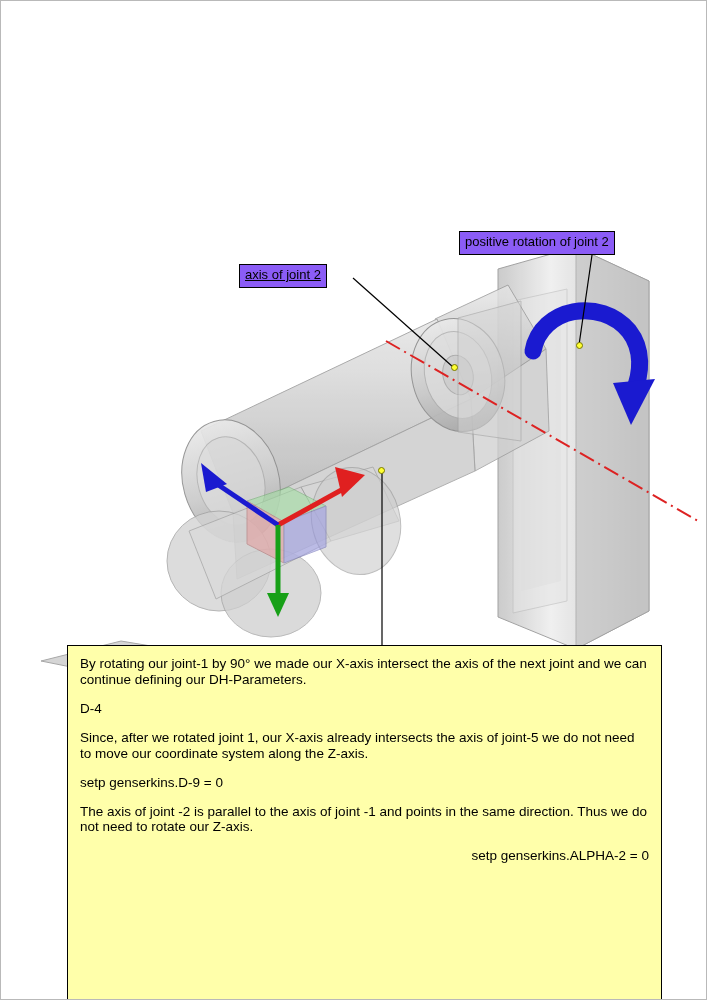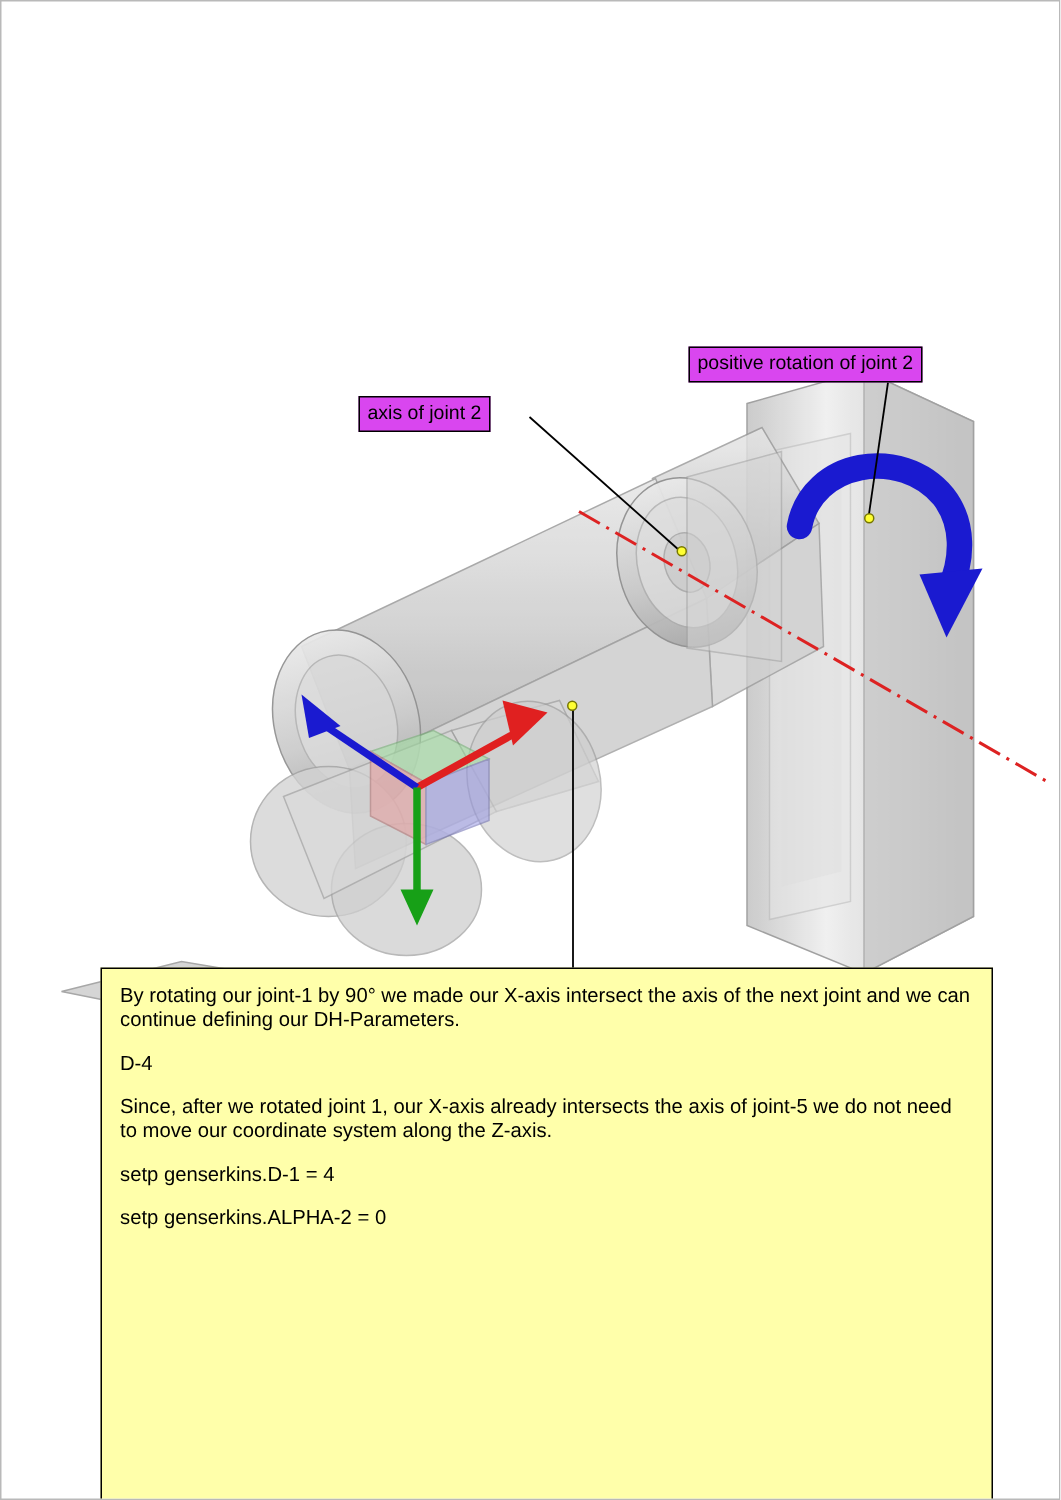--- a/index.html
+++ b/index.html
@@ -26,32 +26,33 @@
   }
   #scene {
     position: absolute;
     left: 0; top: 0;
     width: 707px;
     height: 1000px;
   }
   
   .callout {
     position: absolute;
-    background: #d946ef;
+    background: #8b5cf6;
     border: 1px solid #000000;
     font-size: 13px;
     color: #000000;
     padding: 3px 5px 4px 5px;
     white-space: nowrap;
     box-sizing: border-box;
     line-height: 1.15;
   }
   #callout-axis-joint2 {
     left: 238px;
     top: 263px;
+    text-decoration: underline;
   }
   #callout-positive-rotation {
     left: 458px;
     top: 230px;
   }
   
   #text-panel {
     position: absolute;
     left: 66px;
     top: 644px;
@@ -63,20 +64,21 @@
     padding: 10px 12px 10px 12px;
     font-size: 13.5px;
     line-height: 1.18;
     color: #000000;
   }
   #text-panel p {
     margin: 0 0 13px 0;
   }
   #text-panel p:last-child {
     margin-bottom: 0;
+    text-align: right;
   }
   .dot {
     position: absolute;
     width: 7px;
     height: 7px;
     border-radius: 50%;
     background: #ffff33;
     border: 1px solid #777700;
     box-sizing: border-box;
   }
@@ -185,17 +187,18 @@
   </div>
 
   <div class="callout" id="callout-positive-rotation">
     <span>positive rotation of joint 2</span>
   </div>
 
   <div id="text-panel">
     <p>By rotating our joint-1 by 90° we made our X-axis intersect the axis of the next joint and we can continue defining our DH-Parameters.</p>
     <p>D-4</p>
     <p>Since, after we rotated joint 1, our X-axis already intersects the axis of joint-5 we do not need to move our coordinate system along the Z-axis.</p>
-    <p>setp genserkins.D-1 = 4</p>
+    <p>setp genserkins.D-9 = 0</p>
+    <p>The axis of joint -2 is parallel to the axis of joint -1 and points in the same direction. Thus we do not need to rotate our Z-axis.</p>
     <p>setp genserkins.ALPHA-2 = 0</p>
   </div>
 
 </div>
 
 </body></html>

